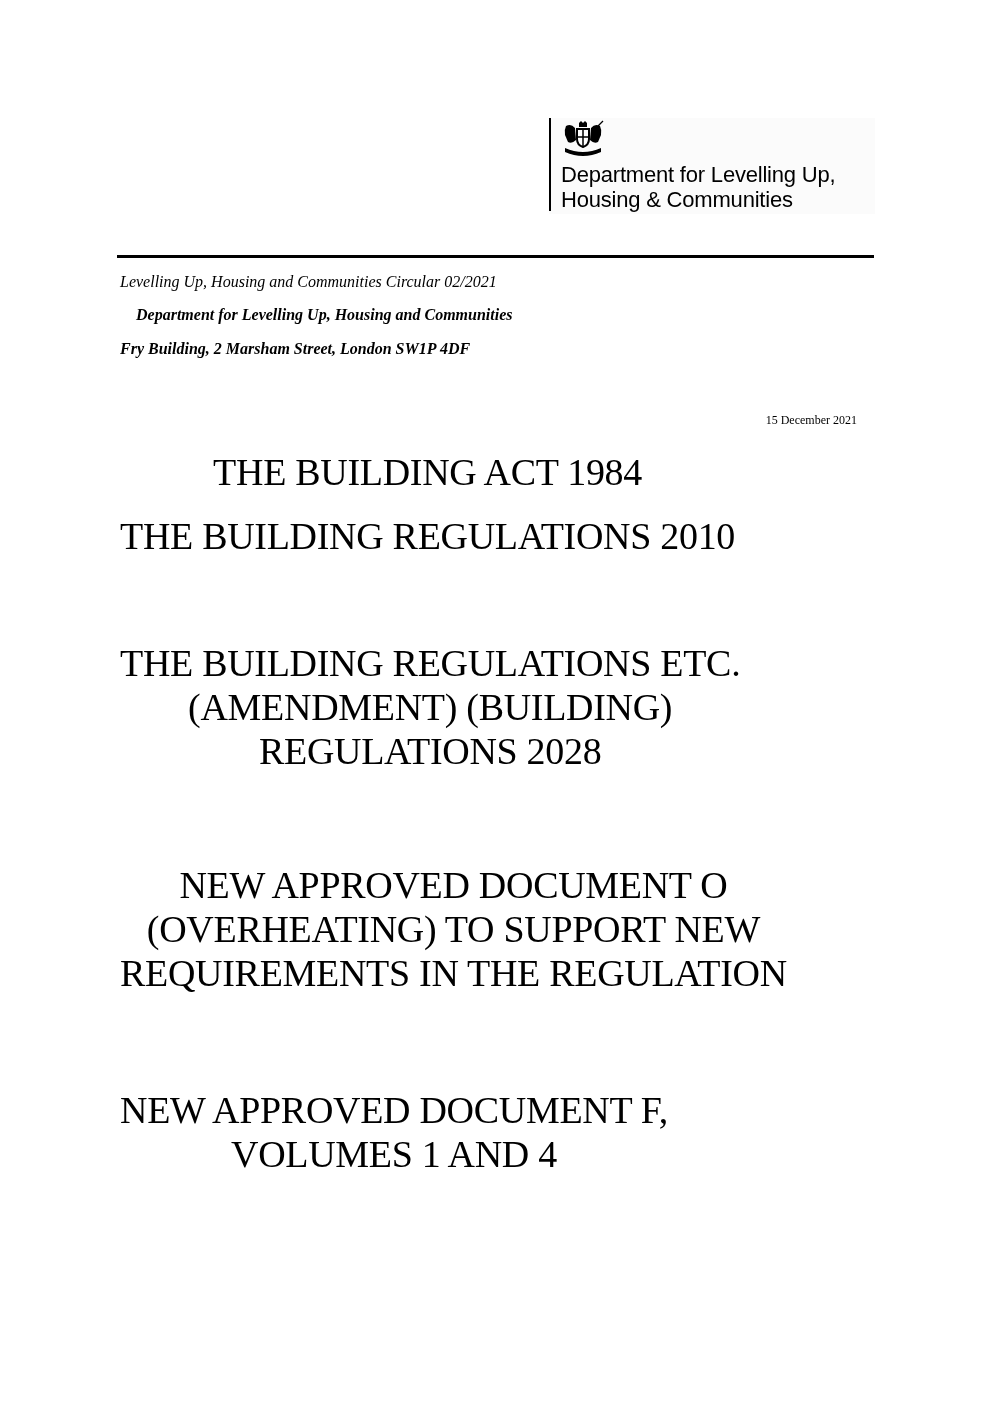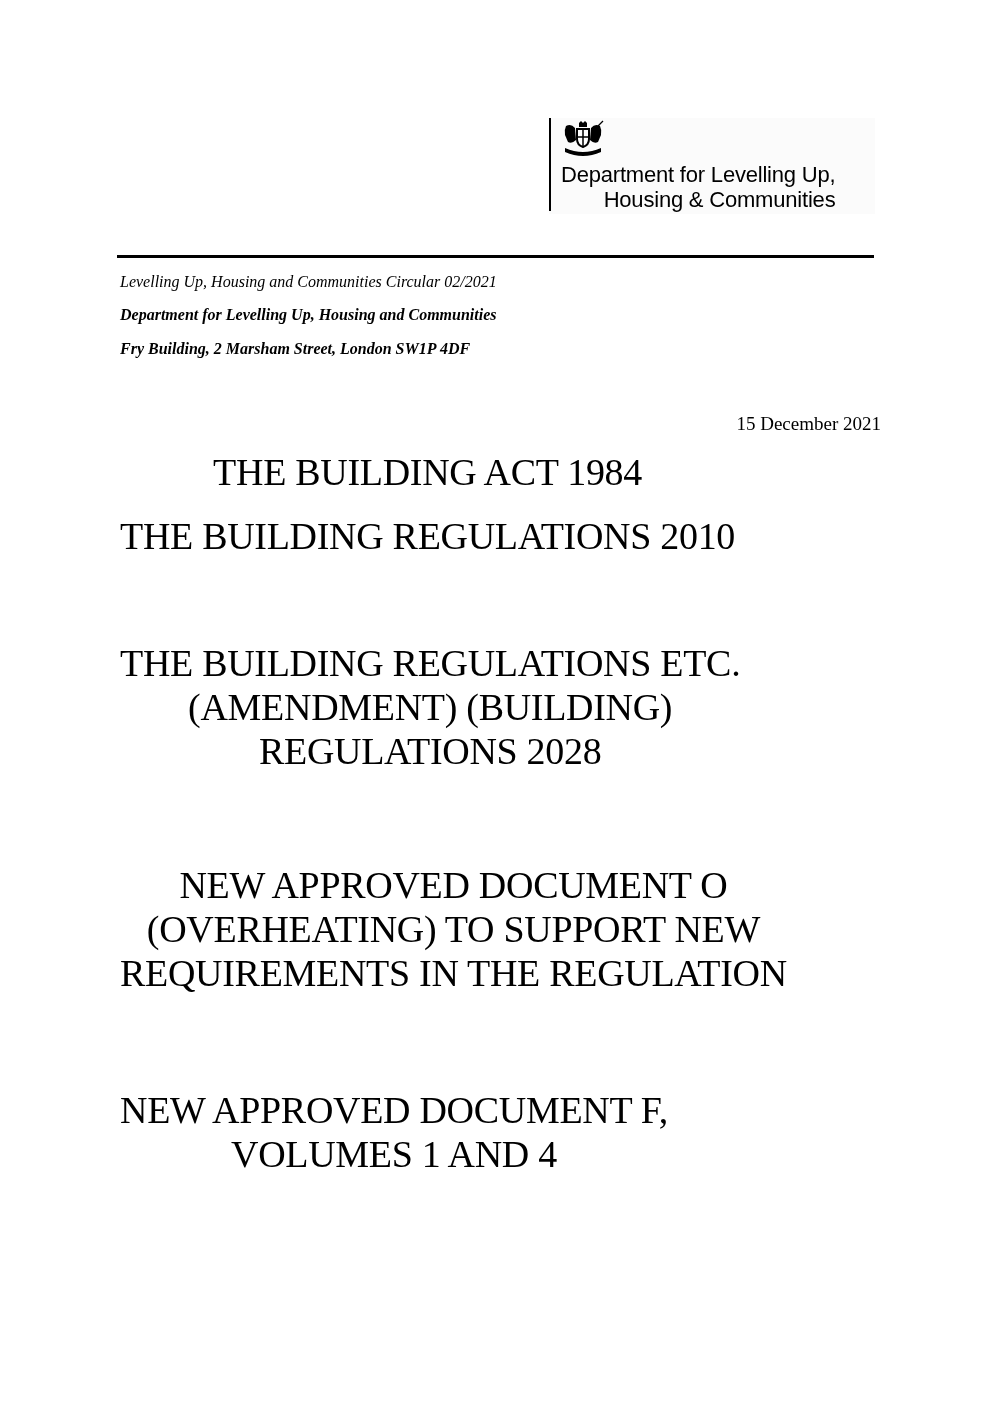--- a/index.html
+++ b/index.html
@@ -40,43 +40,42 @@
     }
     .dept-name {
       position: absolute;
       left: 12px;
       top: 44px;
       font-family: "Liberation Sans", sans-serif;
       font-size: 22px;
       line-height: 25px;
       letter-spacing: -0.2px;
       white-space: nowrap;
-      text-align: right;
     }
     .header-rule {
       position: absolute;
       left: 117px;
       top: 255px;
       width: 757px;
       height: 3px;
       background: #000;
     }
     .meta-line {
       position: absolute;
       left: 120px;
       font-size: 16px;
       font-style: italic;
       white-space: nowrap;
     }
     .meta-line.bold { font-weight: bold; }
     .date {
       position: absolute;
-      right: 110px;
+      right: 134px;
       top: 413px;
-      font-size: 19px;
+      font-size: 12px;
       white-space: nowrap;
       text-align: right;
     }
     .title-group {
       position: absolute;
       left: 120px;
       font-size: 38px;
       line-height: 44px;
       letter-spacing: -0.3px;
       white-space: nowrap;
@@ -106,21 +105,21 @@
   </svg>
   <div class="dept-name">
     <div>Department for Levelling Up,</div>
     <div>Housing &amp; Communities</div>
   </div>
 </div>
 
 <div class="header-rule"></div>
 
 <div class="meta-line" style="top:273px;">Levelling Up, Housing and Communities Circular 02/2021</div>
-<div class="meta-line bold" style="top:306px;">Department for Levelling Up, Housing and Communities</div>
+<div class="meta-line bold" style="top:306px;margin-left:16px;">Department for Levelling Up, Housing and Communities</div>
 <div class="meta-line bold" style="top:340px;">Fry Building, 2 Marsham Street, London SW1P 4DF</div>
 
 <div class="date">15 December 2021</div>
 
 <div class="title-group title-tight" style="top:450px;">
   <span class="title-line">THE BUILDING ACT 1984</span>
   <span class="title-line">THE BUILDING REGULATIONS 2010</span>
 </div>
 
 <div class="title-group" style="top:641px;">

